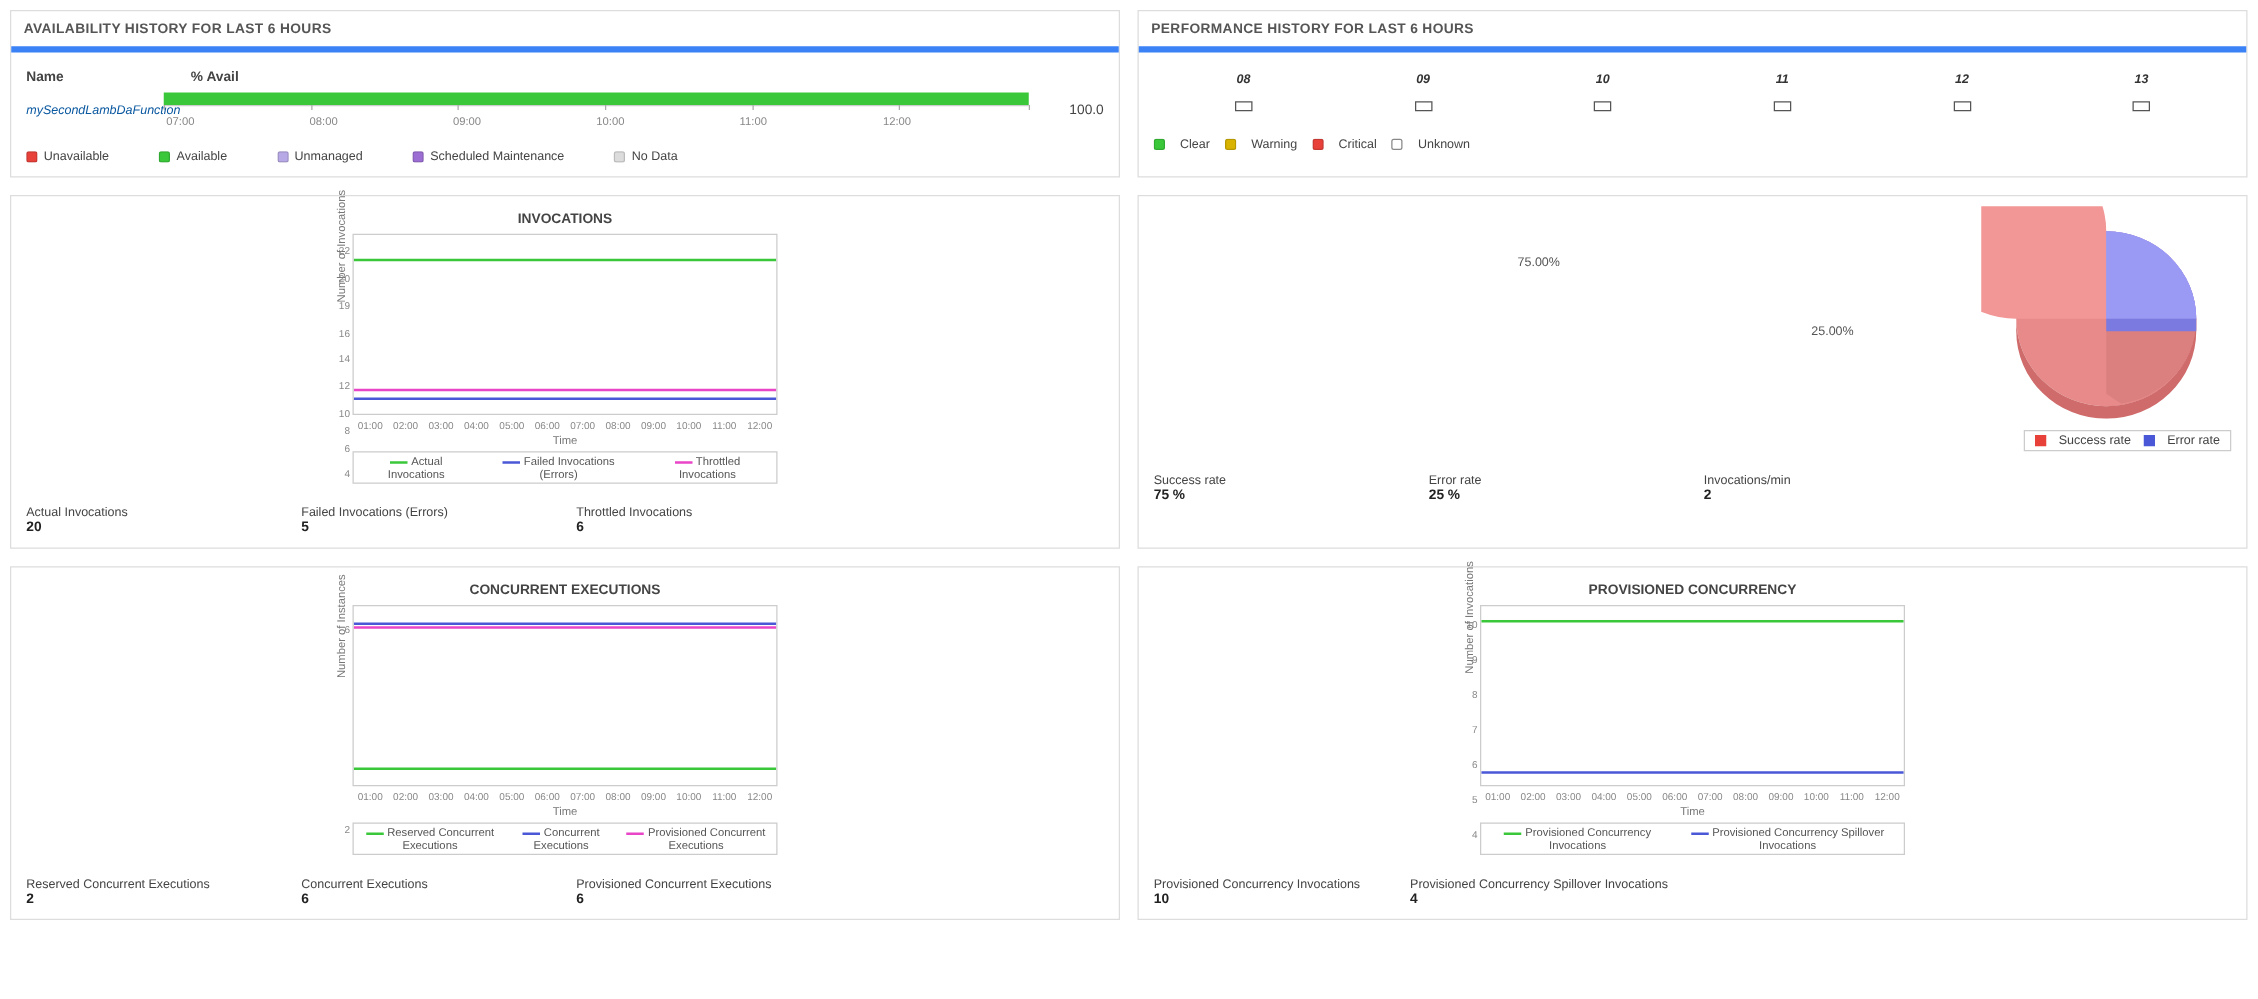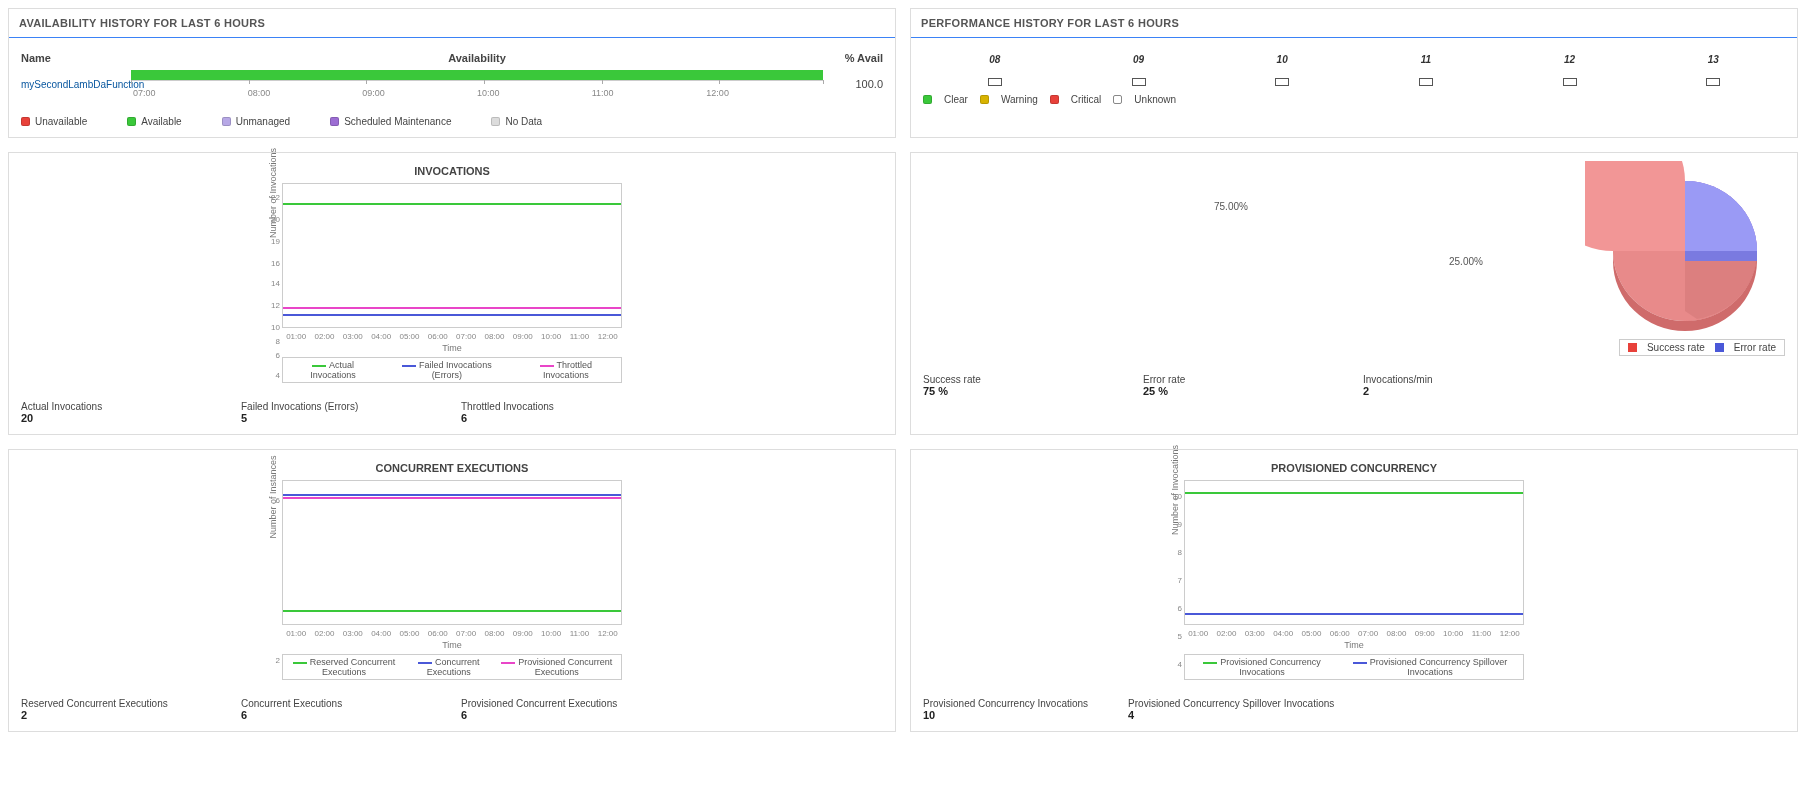--- a/index.html
+++ b/index.html
@@ -1,46 +1,46 @@
 <!DOCTYPE html>
 <html><head>
 <meta charset="utf-8">
 <style>
   * { box-sizing: border-box; margin: 0; padding: 0; }
   body { font-family: Arial, sans-serif; font-size: 11px; background: #fff; color: #444; padding: 8px; }
   .grid { display: grid; grid-template-columns: 1fr 1fr; gap: 14px; }
   .card { border: 1px solid #ddd; background: #fff; }
-  .card-header { font-size: 11px; font-weight: bold; color: #555; padding: 8px 10px; border-bottom: 1px solid #3b82f6; letter-spacing: .3px; }
+  .card-header { font-size: 11px; font-weight: bold; color: #555; padding: 8px 10px; border-bottom: 5px solid #3b82f6; letter-spacing: .3px; }
   .card-body { padding: 8px 12px 10px; position: relative; }
 
   
   .avail-table-head { display: flex; font-weight: bold; font-size: 11px; color: #444; padding: 6px 0; }
   .col-name { width: 110px; }
   .col-bar  { flex: 1; text-align: center; }
   .col-pct  { width: 60px; text-align: right; }
   .avail-row { display: flex; align-items: center; }
-  .avail-row .col-name a { color: #0a58a0; text-decoration: none; font-size: 10px; }
+  .avail-row .col-name a { color: #0a58a0; text-decoration: none; font-size: 10px; font-style: italic; }
   .bar-track { height: 10px; background: #3ac83a; width: 100%; }
   .axis { display: flex; justify-content: space-between; font-size: 9px; color: #888; margin-top: 3px; padding: 0 2px; }
   .axis span { flex:1; text-align: left; }
   .ticks { position: relative; height: 5px; }
   .ticks::before { content:''; position:absolute; left:0; right:0; top:0; border-top:1px solid #ccc; }
   .ticks i { position:absolute; top:0; width:1px; height:4px; background:#aaa; }
 
   .legend-row { display: flex; gap: 40px; margin-top: 18px; font-size: 10px; }
   .legend-row .li { display: flex; align-items: center; gap: 5px; }
   .sw { width: 9px; height: 9px; border-radius: 2px; border: 1px solid rgba(0,0,0,.15); }
 
   
   .perf-head { display: flex; margin-top: 8px; }
   .perf-head .cell, .perf-row .cell { flex: 1; text-align: center; font-size: 10px; }
   .perf-head .cell { font-weight: bold; color: #333; font-style: italic; }
   .perf-row { display: flex; margin-top: 12px; }
   .hollow-box { display:inline-block; width:14px; height:8px; border:1px solid #555; background:#fff; }
-  .perf-legend { display:flex; gap:12px; font-size:10px; margin-top:6px; align-items:center; }
+  .perf-legend { display:flex; gap:12px; font-size:10px; margin-top:18px; align-items:center; }
 
   
   .chart-title { text-align: center; font-weight: bold; font-size: 11px; color: #444; margin: 4px 0 6px; }
   .chart-wrap { position: relative; margin: 0 auto; width: 340px; }
   .y-axis-label { position:absolute; left:-14px; top:50%; transform: rotate(-90deg) translateX(50%); transform-origin: left top; font-size: 9px; color: #777; white-space: nowrap; }
   .plot { border: 1px solid #ccc; height: 145px; position: relative; background: #fff; overflow: hidden; }
   .hline { position:absolute; left:0; right:0; height:1px; }
   .series-line { height:2px; }
   .x-ticks { display:flex; font-size:8px; color:#888; margin-top:4px; }
   .x-ticks span { flex:1; text-align:center; }
@@ -80,21 +80,20 @@
 </head>
 <body>
 
 <div class="grid">
 
   <div class="card">
     <div class="card-header">AVAILABILITY HISTORY FOR LAST 6 HOURS</div>
     <div class="card-body">
       <div class="avail-table-head">
         <div class="col-name">Name</div>
-        <div class="col-bar">Availability</div>
         <div class="col-pct">% Avail</div>
       </div>
       <div class="avail-row">
         <div class="col-name"><a href="#">mySecondLambDaFunction</a></div>
         <div class="col-bar">
           <div class="bar-track"></div>
           <div class="ticks">
             <i style="left:0%"></i>
               <i style="left:17%"></i>
               <i style="left:34%"></i>

